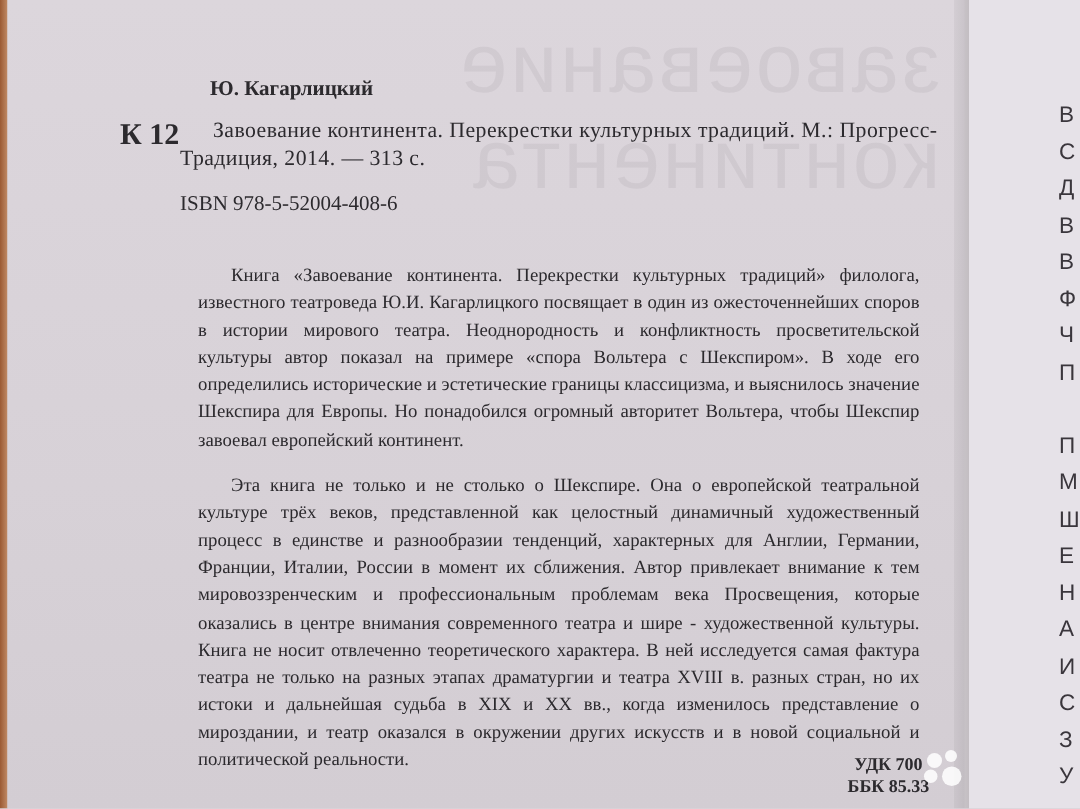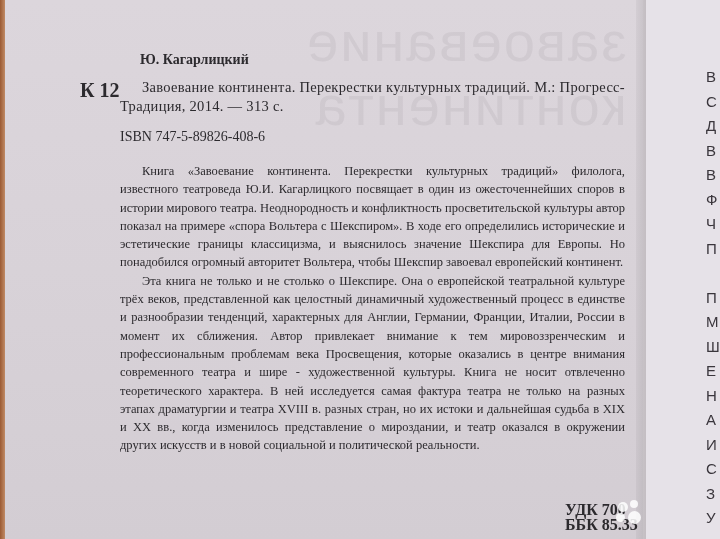--- a/index.html
+++ b/index.html
@@ -45,24 +45,24 @@
       font-size: 14.5px; line-height: 19px; text-indent: 22px;
       text-align: justify; letter-spacing: 0.3px;
     }
     .isbn {
       position: absolute; left: 120px; top: 129px; font-size: 14px;
     }
     .annotation {
       position: absolute; left: 120px; top: 162px; width: 505px;
       font-size: 12.5px; line-height: 18.3px; text-align: justify;
     }
-    .annotation p { margin: 0; text-indent: 22px; }
+    .annotation p { margin: 12px; text-indent: 22px; }
     .udk {
       position: absolute; left: 565px; top: 502px;
-      font-weight: bold; font-size: 16px; line-height: 15px; text-align: left;
+      font-weight: bold; font-size: 12px; line-height: 15px; text-align: center;
     }
     .facing-lines {
       position: absolute; left: 706px; top: 68px;
       font-family: "Liberation Sans", sans-serif; font-size: 15px; color: #3a363c;
     }
     .facing-lines div { height: 24.5px; }
     .facing-lines .gap { height: 24.5px; }
     .watermark {
       position: absolute; left: 616px; top: 500px; display: flex; align-items: center;
       color: rgba(255,255,255,0.85);
@@ -81,21 +81,21 @@
     <div>завоевание</div>
     <div>континента</div>
   </div>
 </div>
 <div class="page-shadow"></div>
 <div class="facing-page"></div>
 
 <div class="author">Ю. Кагарлицкий</div>
 <div class="code">К 12</div>
 <div class="biblio">Завоевание континента. Перекрестки культурных традиций. М.: Прогресс-Традиция, 2014. — 313 с.</div>
-<div class="isbn">ISBN 747-5-89826-408-6</div>
+<div class="isbn">ISBN 978-5-52004-408-6</div>
 
 <div class="annotation">
   <p>Книга «Завоевание континента. Перекрестки культурных традиций» филолога, известного театроведа Ю.И. Кагарлицкого посвящает в один из ожесточеннейших споров в истории мирового театра. Неоднородность и конфликтность просветительской культуры автор показал на примере «спора Вольтера с Шекспиром». В ходе его определились исторические и эстетические границы классицизма, и выяснилось значение Шекспира для Европы. Но понадобился огромный авторитет Вольтера, чтобы Шекспир завоевал европейский континент.</p>
   <p>Эта книга не только и не столько о Шекспире. Она о европейской театральной культуре трёх веков, представленной как целостный динамичный художественный процесс в единстве и разнообразии тенденций, характерных для Англии, Германии, Франции, Италии, России в момент их сближения. Автор привлекает внимание к тем мировоззренческим и профессиональным проблемам века Просвещения, которые оказались в центре внимания современного театра и шире - художественной культуры. Книга не носит отвлеченно теоретического характера. В ней исследуется самая фактура театра не только на разных этапах драматургии и театра XVIII в. разных стран, но их истоки и дальнейшая судьба в XIX и XX вв., когда изменилось представление о мироздании, и театр оказался в окружении других искусств и в новой социальной и политической реальности.</p>
 </div>
 
 <div class="udk">
   <div>УДК 700</div>
   <div>ББК 85.33</div>
 </div>

